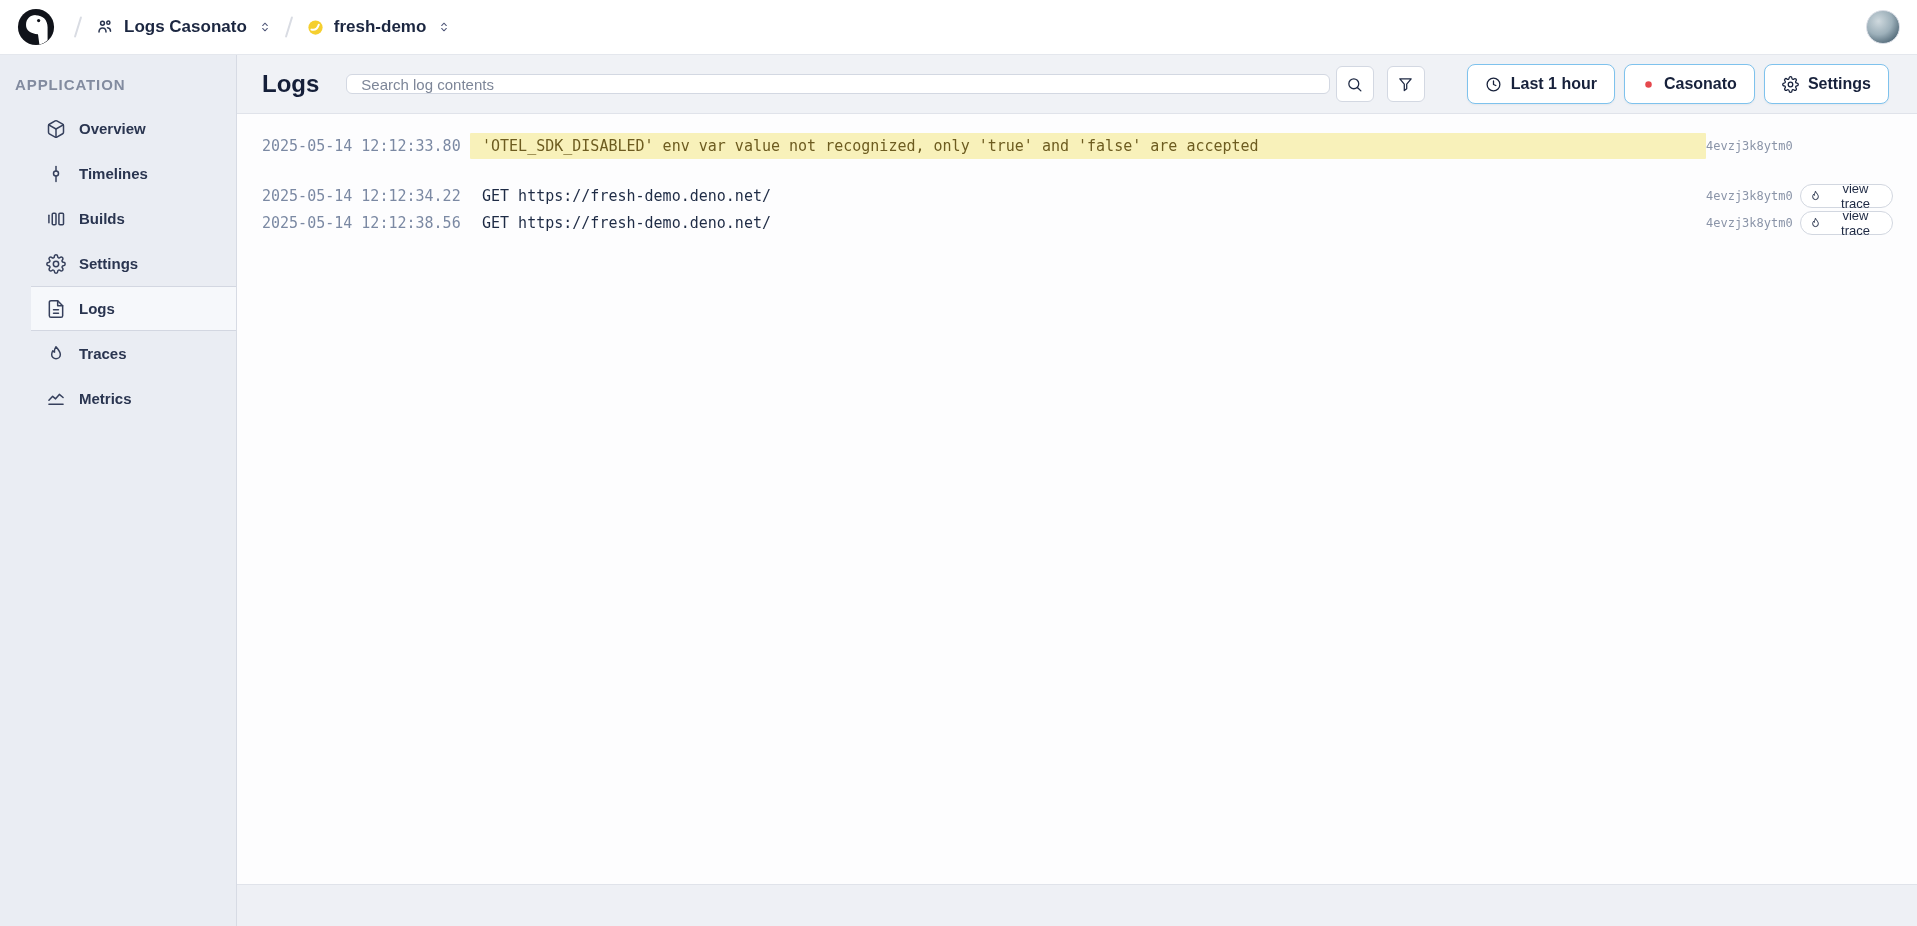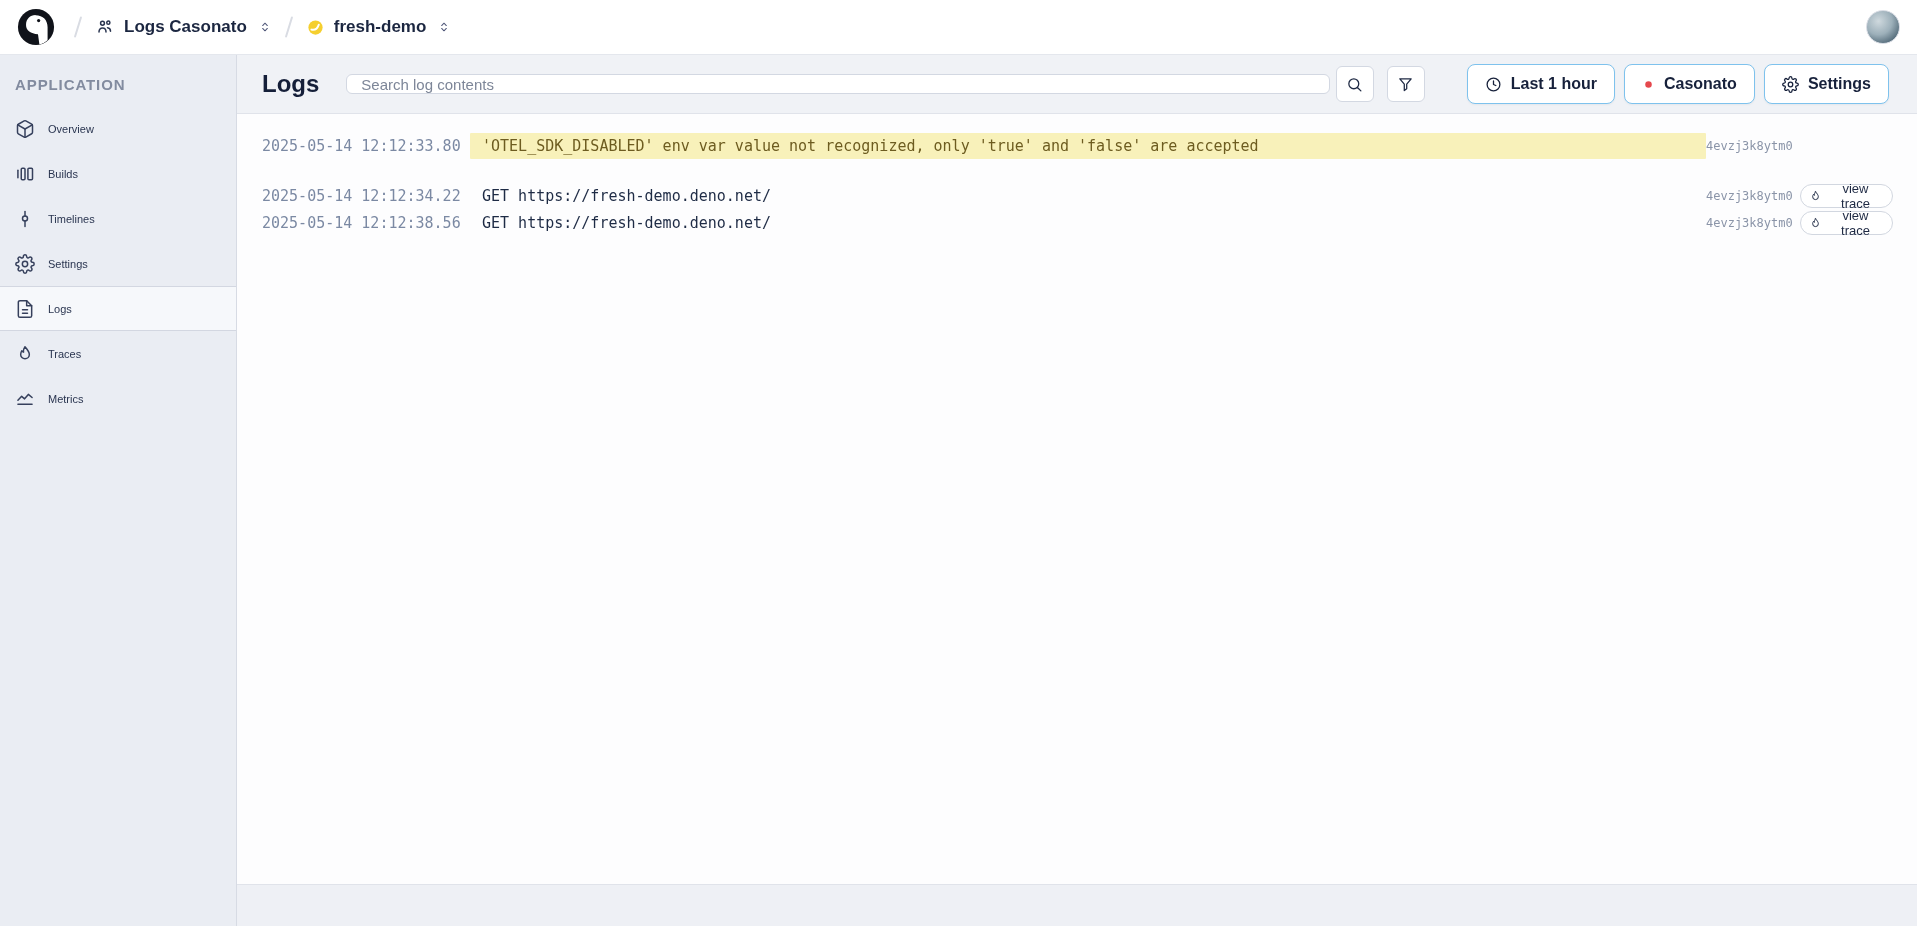--- a/index.html
+++ b/index.html
@@ -41,21 +41,21 @@
   .sidebar {
     width:237px; flex:none; background:#eaedf3; border-right:1px solid #d7dbe4;
     padding-top:0;
   }
   .section-label {
     padding:21px 15px 13px; font-size:15px; font-weight:700; letter-spacing:.9px;
     color:#828b9f;
   }
   .nav-item {
     display:flex; align-items:center; gap:13px; height:45px; padding:0 15px;
-    font-size:11px; font-weight:400; color:#2a3550; cursor:pointer;
+    font-size:15px; font-weight:700; color:#2a3550; cursor:pointer;margin-left:31px;
   }
   .nav-item .icon { color:#36405c; }
   .nav-item.active {
     background:#f6f8fb; border-top:1px solid #d3d7e1; border-bottom:1px solid #d3d7e1;
   }
 
   .main { flex:1; display:flex; flex-direction:column; background:#fdfdfe; min-width:0; }
 
   
   .main-header {
@@ -174,36 +174,36 @@
             <path d="M21 16V8a2 2 0 0 0-1-1.73l-7-4a2 2 0 0 0-2 0l-7 4A2 2 0 0 0 3 8v8a2 2 0 0 0 1 1.73l7 4a2 2 0 0 0 2 0l7-4A2 2 0 0 0 21 16z"></path>
             <polyline points="3.3 7 12 12 20.7 7"></polyline>
             <line x1="12" y1="22" x2="12" y2="12"></line>
           </svg>
         </span>
         <span>Overview</span>
       </div>
       <div class="nav-item">
         <span class="icon">
           <svg width="20" height="20" viewBox="0 0 24 24" fill="none" stroke="currentColor" stroke-width="1.8" stroke-linecap="round" stroke-linejoin="round">
+            <line x1="12" y1="3" x2="12" y2="8.3"></line>
+            <circle cx="12" cy="11.3" r="3"></circle>
+            <line x1="12" y1="14.3" x2="12" y2="21"></line>
+          </svg>
+        </span>
+        <span>Timelines</span>
+      </div>
+      <div class="nav-item">
+        <span class="icon">
+          <svg width="20" height="20" viewBox="0 0 24 24" fill="none" stroke="currentColor" stroke-width="1.8" stroke-linecap="round" stroke-linejoin="round">
             <line x1="3.5" y1="7.5" x2="3.5" y2="16.5"></line>
             <rect x="7.5" y="5" width="4.5" height="14" rx="1.3"></rect>
             <rect x="15.5" y="5" width="5.5" height="14" rx="1.3"></rect>
           </svg>
         </span>
         <span>Builds</span>
-      </div>
-      <div class="nav-item">
-        <span class="icon">
-          <svg width="20" height="20" viewBox="0 0 24 24" fill="none" stroke="currentColor" stroke-width="1.8" stroke-linecap="round" stroke-linejoin="round">
-            <line x1="12" y1="3" x2="12" y2="8.3"></line>
-            <circle cx="12" cy="11.3" r="3"></circle>
-            <line x1="12" y1="14.3" x2="12" y2="21"></line>
-          </svg>
-        </span>
-        <span>Timelines</span>
       </div>
       <div class="nav-item">
         <span class="icon">
           <svg width="20" height="20" viewBox="0 0 24 24" fill="none" stroke="currentColor" stroke-width="1.8" stroke-linecap="round" stroke-linejoin="round">
             <circle cx="12" cy="12" r="3.2"></circle>
             <path d="M19.4 15a1.65 1.65 0 0 0 .33 1.82l.06.06a2 2 0 1 1-2.83 2.83l-.06-.06a1.65 1.65 0 0 0-1.82-.33 1.65 1.65 0 0 0-1 1.51V21a2 2 0 1 1-4 0v-.09A1.65 1.65 0 0 0 9 19.4a1.65 1.65 0 0 0-1.82.33l-.06.06a2 2 0 1 1-2.83-2.83l.06-.06a1.65 1.65 0 0 0 .33-1.82 1.65 1.65 0 0 0-1.51-1H3a2 2 0 1 1 0-4h.09A1.65 1.65 0 0 0 4.6 9a1.65 1.65 0 0 0-.33-1.82l-.06-.06a2 2 0 1 1 2.83-2.83l.06.06a1.65 1.65 0 0 0 1.82.33H9a1.65 1.65 0 0 0 1-1.51V3a2 2 0 1 1 4 0v.09a1.65 1.65 0 0 0 1 1.51 1.65 1.65 0 0 0 1.82-.33l.06-.06a2 2 0 1 1 2.83 2.83l-.06.06a1.65 1.65 0 0 0-.33 1.82V9a1.65 1.65 0 0 0 1.51 1H21a2 2 0 1 1 0 4h-.09a1.65 1.65 0 0 0-1.51 1z"></path>
           </svg>
         </span>
         <span>Settings</span>
       </div>

